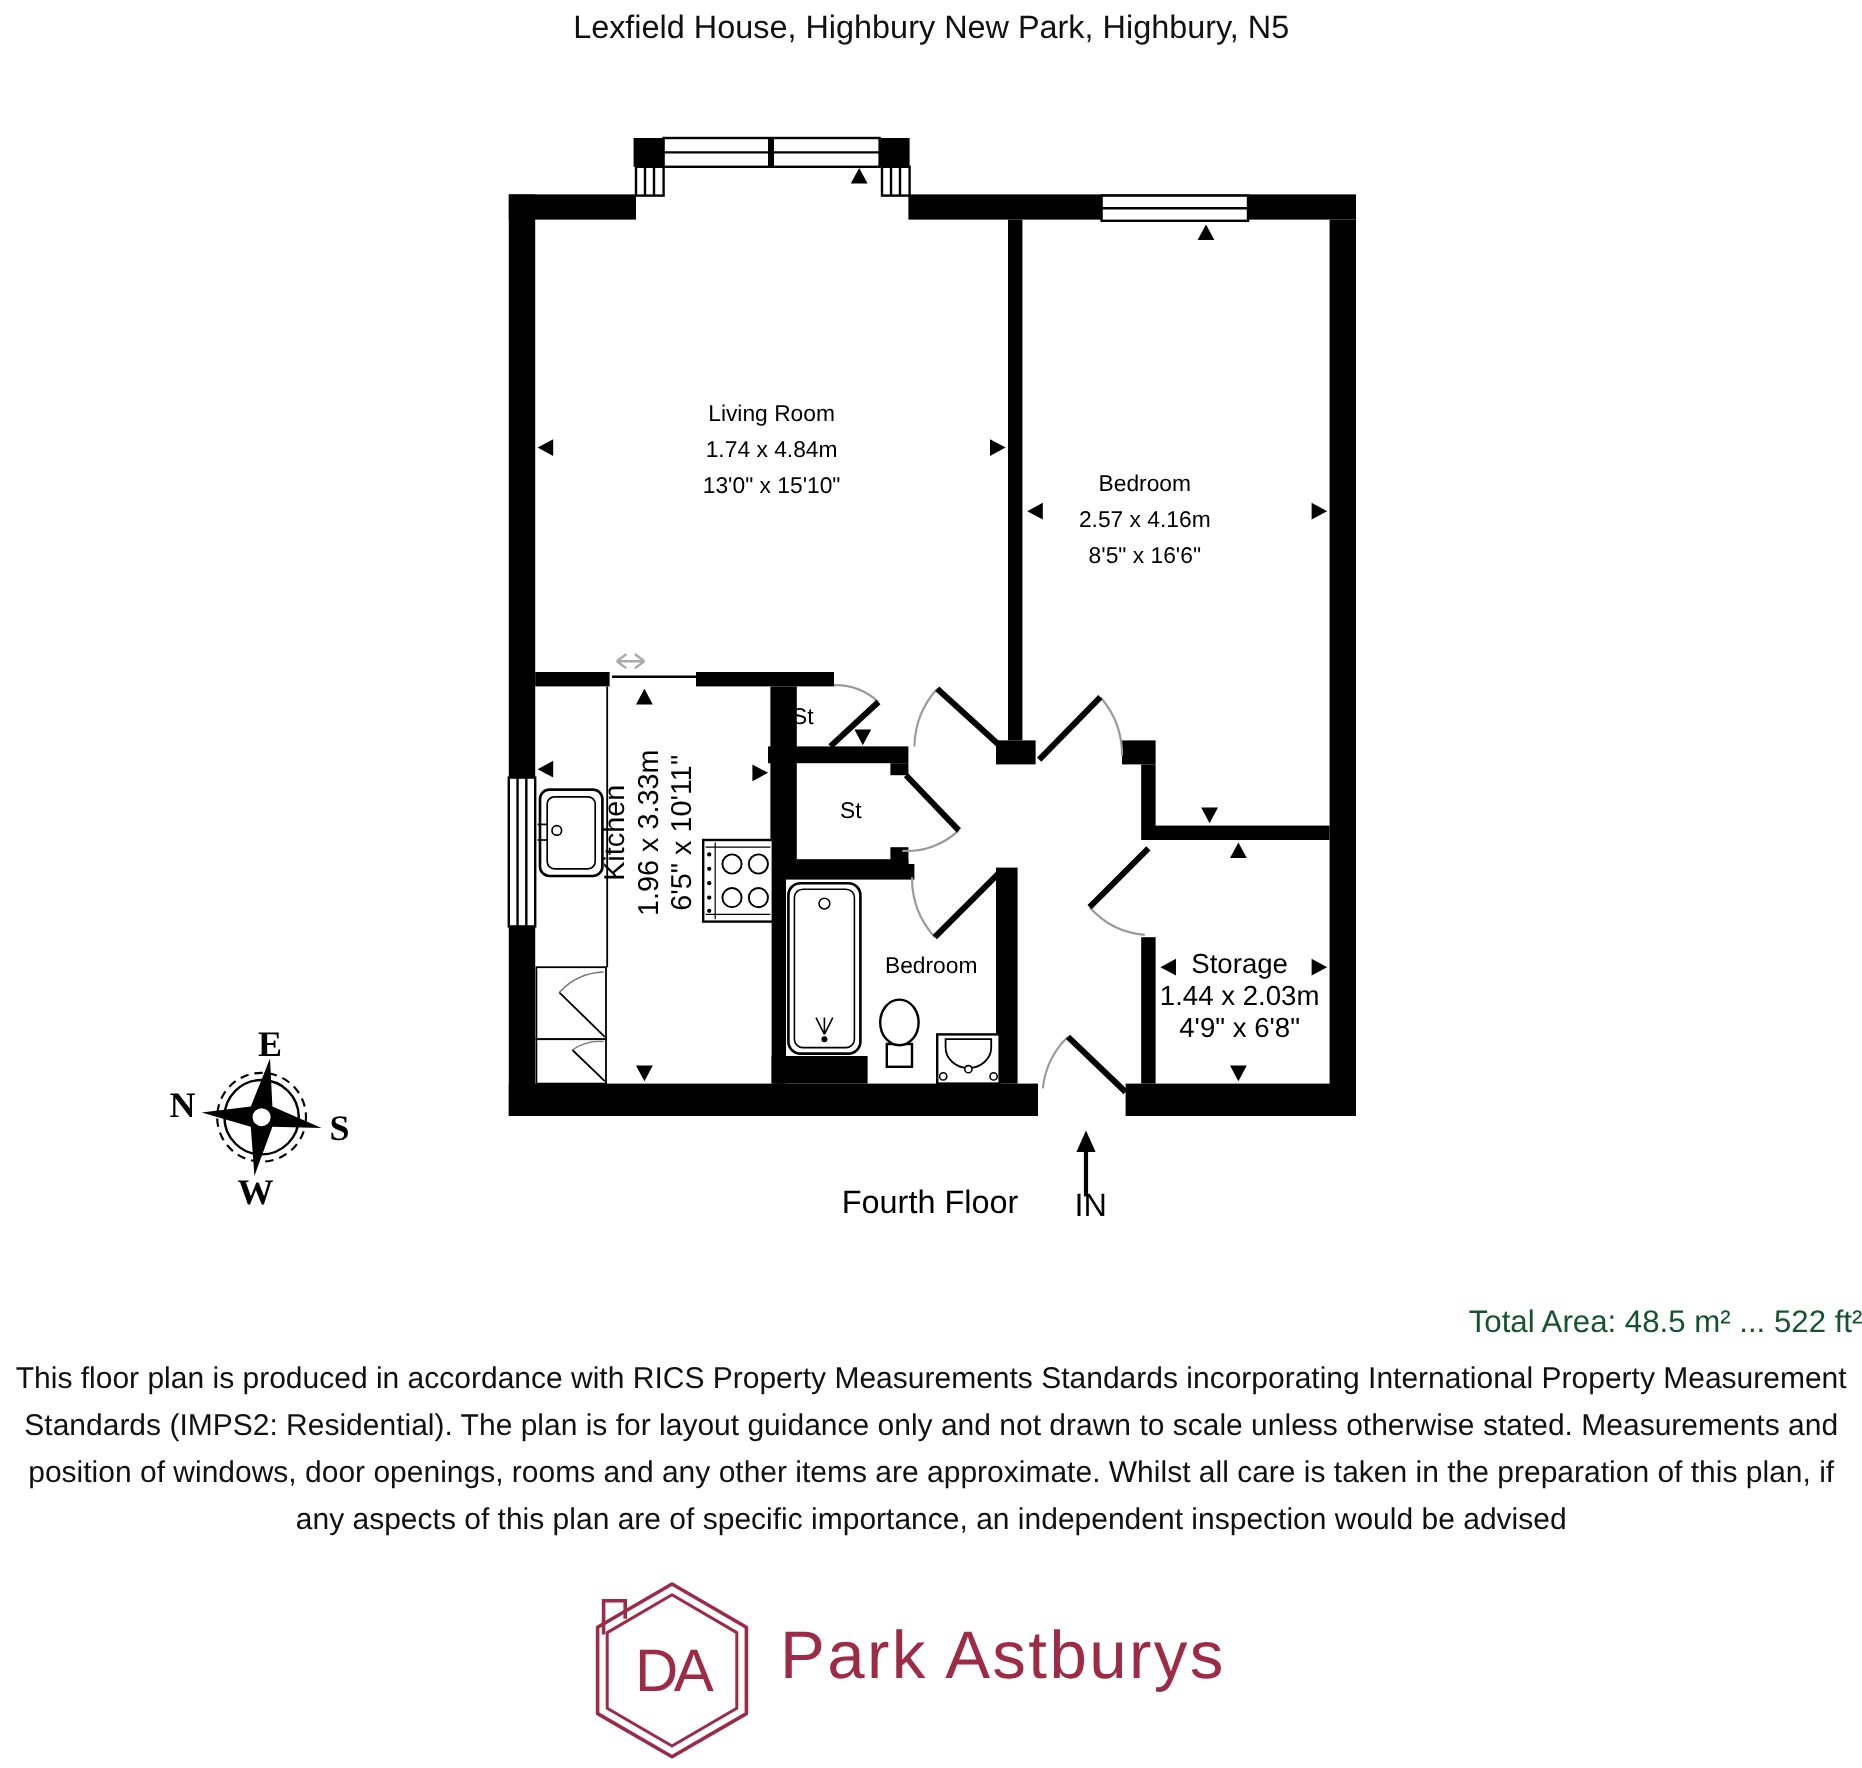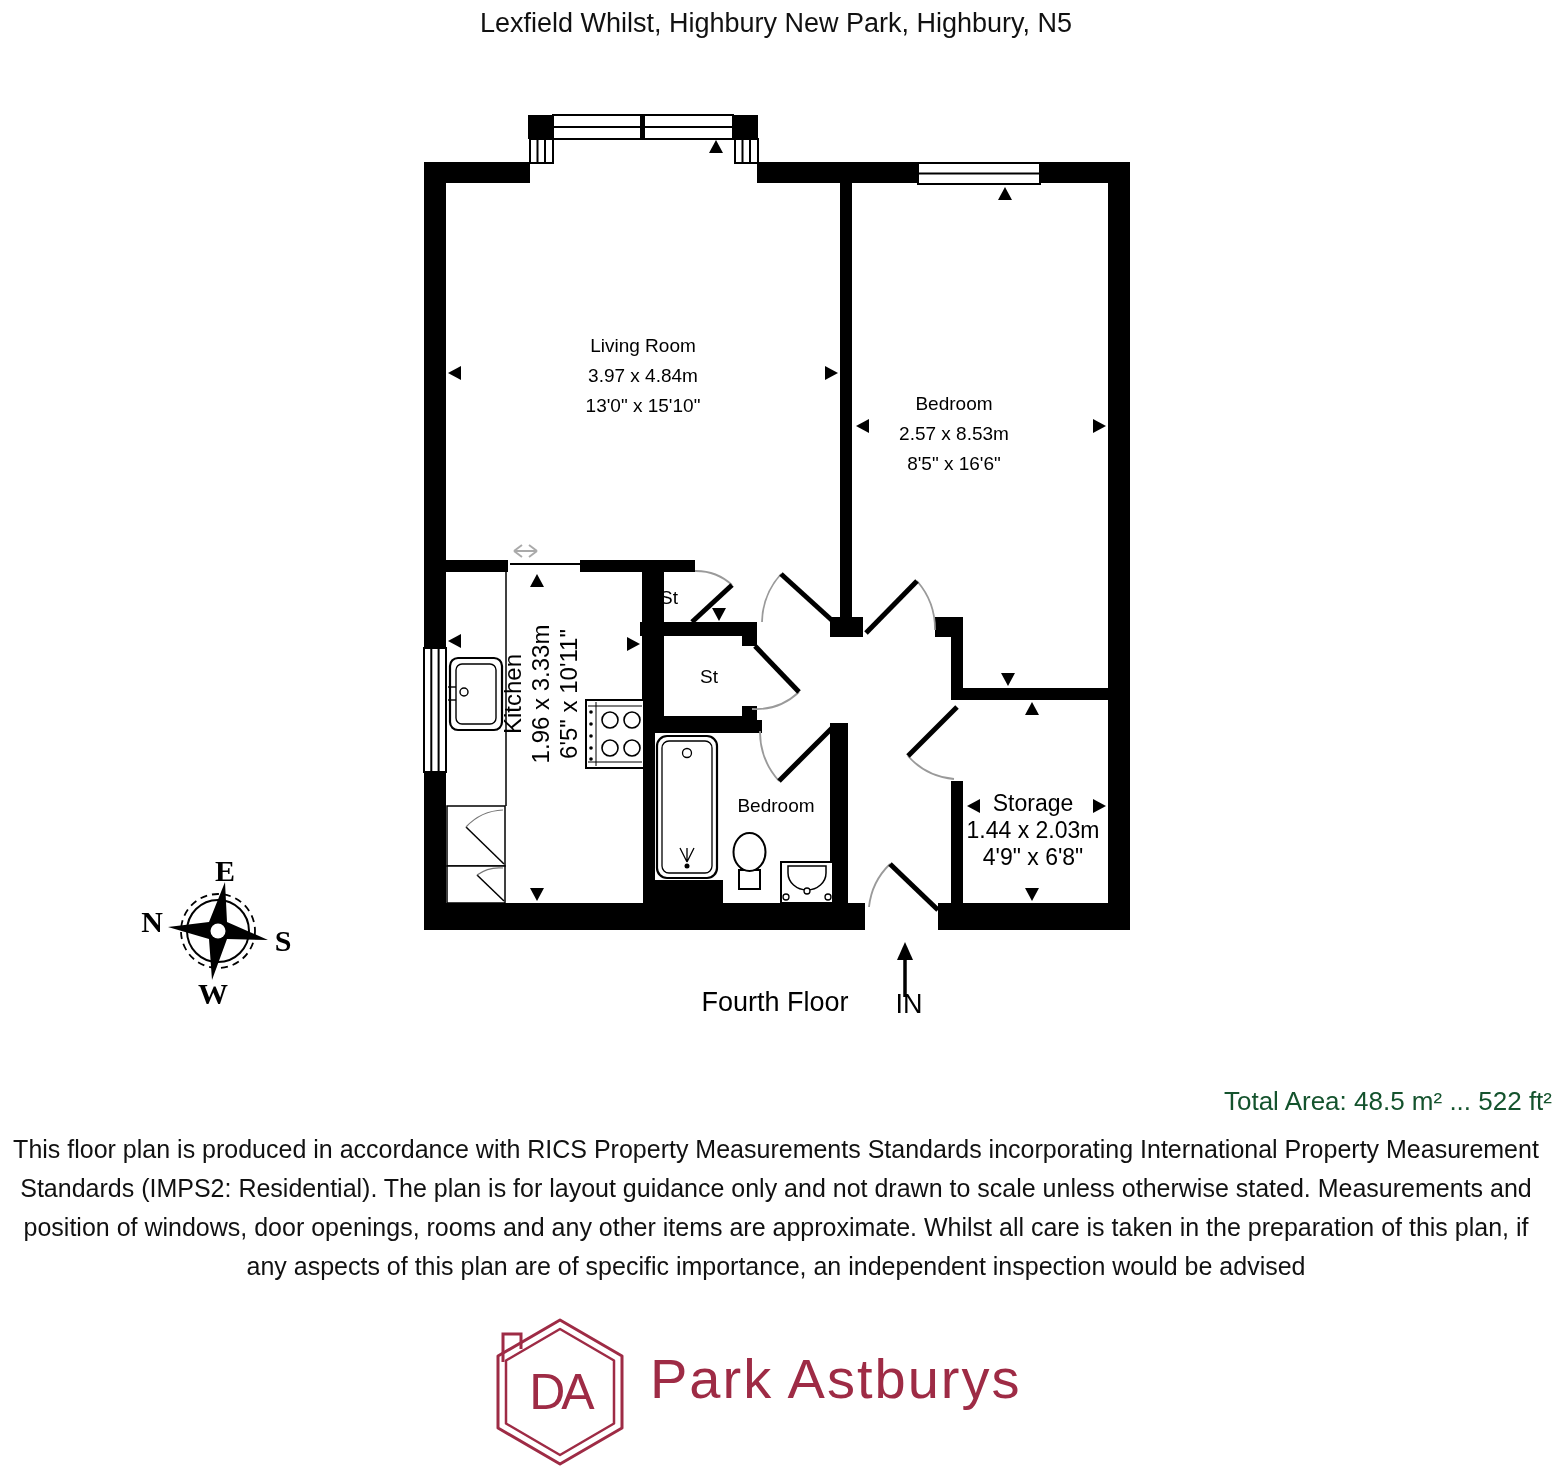--- a/index.html
+++ b/index.html
@@ -21,21 +21,21 @@
   .disclaimer{position:absolute;top:1130px;left:0;width:1552px;text-align:center;
        font-size:25px;line-height:39px;color:#111;}
   .brand-name{position:absolute;left:650px;top:1351px;font-size:56px;letter-spacing:2px;
        line-height:56px;}
 </style>
 </head>
 <body>
 
 <div class="page">
 
-  <div class="page-title">Lexfield Whilst, Highbury New Park, Highbury, N5</div>
+  <div class="page-title">Lexfield House, Highbury New Park, Highbury, N5</div>
 
   <svg width="1552" height="1060" viewBox="0 0 1552 1060">
 
     <g fill="#000">
       <rect x="424" y="162" width="22" height="486"></rect>
       <rect x="424" y="772" width="22" height="158"></rect>
       <rect x="424" y="162" width="106" height="21"></rect>
       <rect x="528" y="115" width="25" height="24"></rect>
       <rect x="733" y="115" width="25" height="24"></rect>
       <rect x="757" y="162" width="373" height="21"></rect>
@@ -185,27 +185,27 @@
     <g fill="none" stroke="#000">
       <circle cx="218" cy="931" r="37" stroke-width="1.8" stroke-dasharray="7,5"></circle>
       <circle cx="218" cy="931" r="31" stroke-width="2"></circle>
       <polygon points="225,882 227,922 268,940 227,939 212,980 209,939 168,927 209,922" fill="#000" stroke="none"></polygon>
       <circle cx="218" cy="931" r="7.5" fill="#fff" stroke="none"></circle>
     </g>
   </svg>
 
   <div class="lbl" style="left:643px;top:376px;">
     <span>Living Room</span>
-    <span>3.97 x 4.84m</span>
+    <span>1.74 x 4.84m</span>
     <span>13'0" x 15'10"</span>
   </div>
 
   <div class="lbl" style="left:954px;top:434px;">
     <span>Bedroom</span>
-    <span>2.57 x 8.53m</span>
+    <span>2.57 x 4.16m</span>
     <span>8'5" x 16'6"</span>
   </div>
 
   <div class="lbl rot" style="left:541px;top:694px;">
     <span>Kitchen</span>
     <span>1.96 x 3.33m</span>
     <span>6'5" x 10'11"</span>
   </div>
 
   <div class="lbl" style="left:776px;top:806px;">

